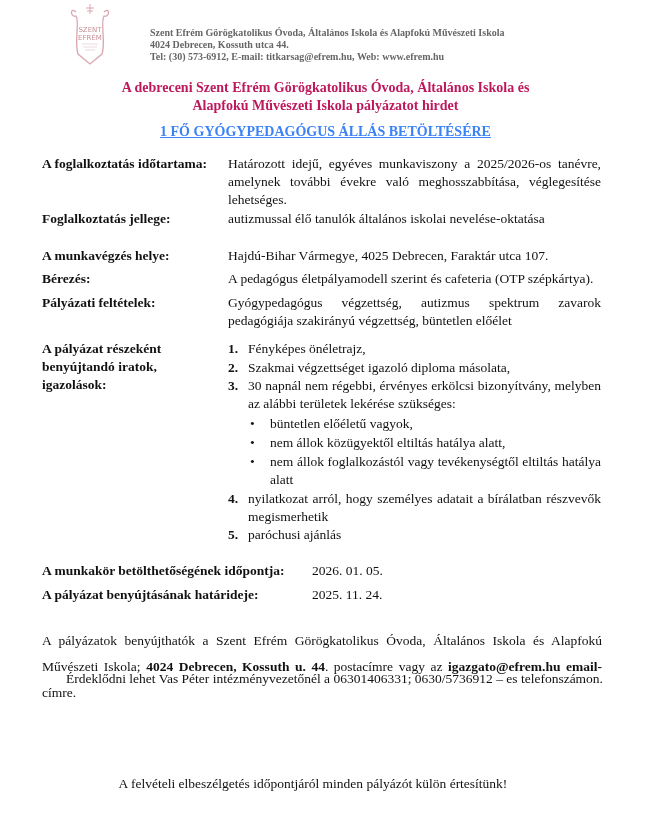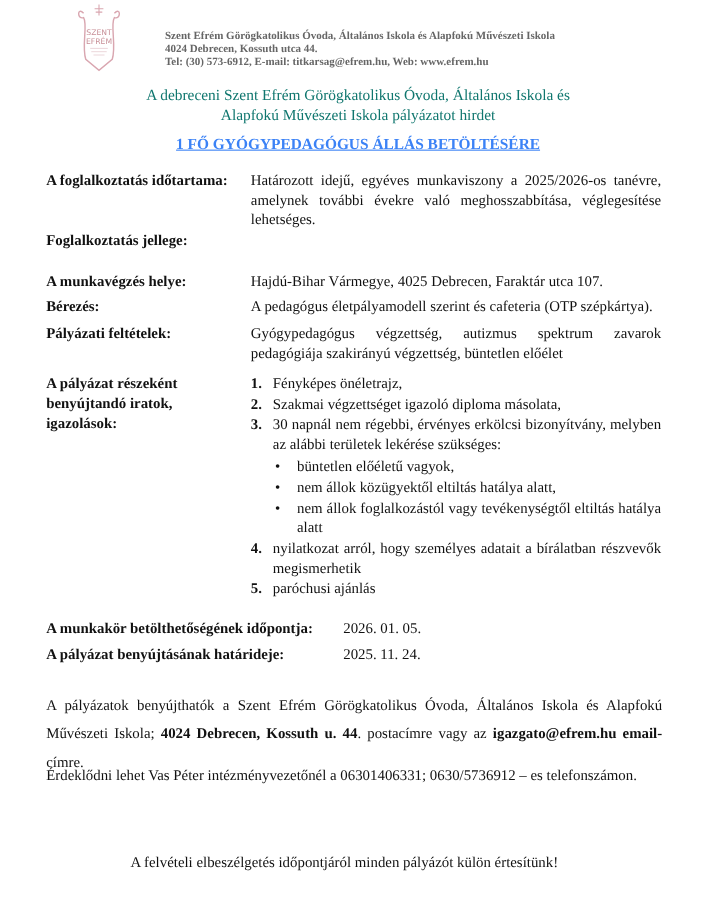--- a/index.html
+++ b/index.html
@@ -8,21 +8,21 @@
     font-family: "Liberation Serif", "DejaVu Serif", serif;
     color: #111111;
   }
   .logo { position: absolute; left: 68px; top: 2px; width: 44px; height: 66px; }
   .hdr {
     position: absolute; left: 150px; width: 460px; text-align: left;
     font-size: 10px; font-weight: bold; color: #666666; line-height: 12px;
   }
   .title {
     position: absolute; left: 0; width: 651px; text-align: center;
-    font-size: 14px; font-weight: normal; line-height: 18px; color: #0f766e;
+    font-size: 14px; font-weight: bold; line-height: 18px; color: #be185d;
   }
   .job {
     position: absolute; left: 0; width: 651px; text-align: center; top: 124px;
     font-size: 14px; font-weight: bold; color: #3b82f6; text-decoration: underline;
   }
   .row { position: absolute; left: 42px; width: 560px; font-size: 13.5px; line-height: 18px; }
   .lbl { position: absolute; left: 0; width: 180px; font-weight: bold; }
   .val { position: absolute; left: 186px; width: 373px; text-align: justify; }
   .b { font-weight: bold; }
   .ol { position: absolute; left: 228px; width: 373px; font-size: 13.5px; line-height: 18px; }
@@ -61,20 +61,21 @@
 
 <div class="job">1 FŐ GYÓGYPEDAGÓGUS ÁLLÁS BETÖLTÉSÉRE</div>
 
 <div class="row" style="top:155px;">
   <div class="lbl">A foglalkoztatás időtartama:</div>
   <div class="val">Határozott idejű, egyéves munkaviszony a 2025/2026-os tanévre, amelynek további évekre való meghosszabbítása, véglegesítése lehetséges.</div>
 </div>
 <div class="row" style="top:210px;">
   <div class="lbl">Foglalkoztatás jellege:</div>
   <div class="val">
+    <span>autizmussal élő tanulók általános iskolai nevelése-oktatása</span>
   </div>
 </div>
 <div class="row" style="top:247px;">
   <div class="lbl">A munkavégzés helye:</div>
   <div class="val">Hajdú-Bihar Vármegye, 4025 Debrecen, Faraktár utca 107.</div>
 </div>
 <div class="row" style="top:270px;">
   <div class="lbl">Bérezés:</div>
   <div class="val">A pedagógus életpályamodell szerint és cafeteria (OTP szépkártya).</div>
 </div>
@@ -127,15 +128,15 @@
 </div>
 <div class="dates" style="top:586px;">
   <span class="dlbl">A pályázat benyújtásának határideje:</span>
   <span class="dval">2025. 11. 24.</span>
 </div>
 
 <div class="para" style="top:628px;">
   <span>A pályázatok benyújthatók a Szent Efrém Görögkatolikus Óvoda, Általános Iskola és Alapfokú Művészeti Iskola; </span><span class="b">4024 Debrecen, Kossuth u. 44</span><span>. postacímre vagy az </span><span class="b">igazgato@efrem.hu email-</span><span>címre.</span>
 </div>
 
-<div class="para" style="top:696px; line-height:18px;">Érdeklődni lehet Vas Péter intézményvezetőnél a 06301406331; 0630/5736912 – es telefonszámon.</div>
+<div class="para" style="top:670px; line-height:18px;margin-left:24px;">Érdeklődni lehet Vas Péter intézményvezetőnél a 06301406331; 0630/5736912 – es telefonszámon.</div>
 
 <div class="foot">A felvételi elbeszélgetés időpontjáról minden pályázót külön értesítünk!</div>
 
 </body></html>

